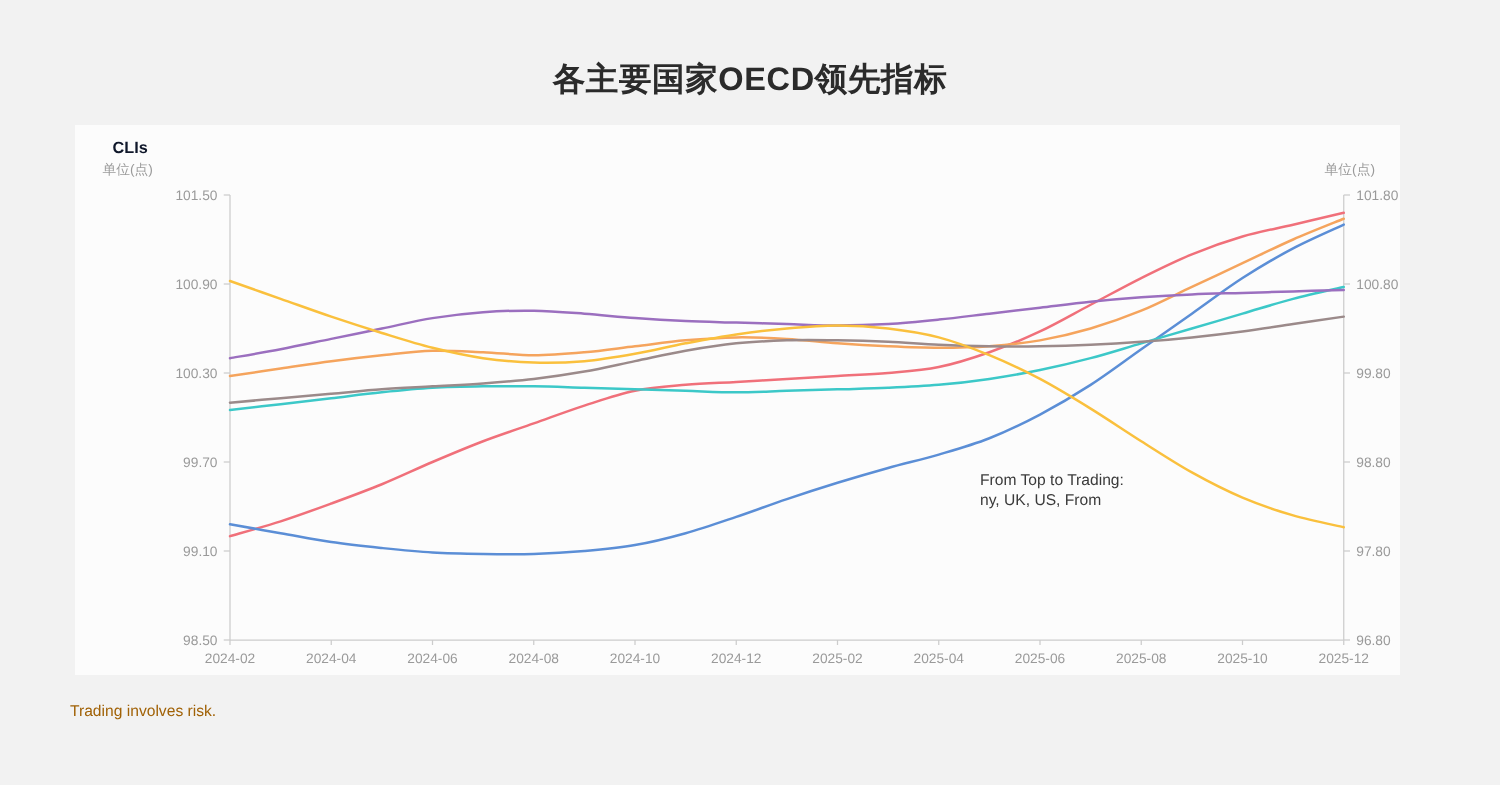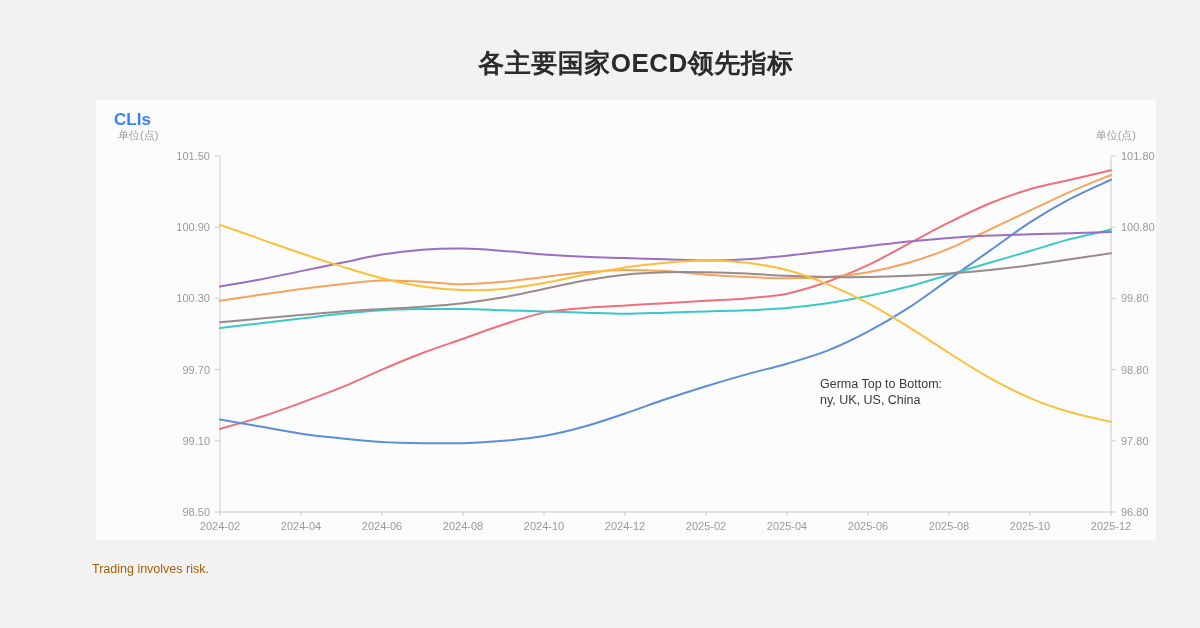--- a/index.html
+++ b/index.html
@@ -10,21 +10,20 @@
     width: 1200px;
     height: 628px;
     background: #f2f2f2;
     font-family: "Liberation Sans", sans-serif;
     overflow: hidden;
   }
   .page {
     position: relative;
     width: 996px;
     height: 628px;
-    margin-left: 36px;
   }
   .page-title {
     position: absolute;
     left: 0;
     top: 46px;
     width: 1200px;
     text-align: center;
     font-size: 26px;
     font-weight: bold;
     color: #2b2b2b;
@@ -38,25 +37,25 @@
     height: 440px;
     background: #fcfcfc;
   }
   .chart-svg {
     position: absolute;
     left: 0;
     top: 0;
   }
   .cli-label {
     position: absolute;
-    left: 18px;
+    left: 30px;
     top: 10px;
-    font-size: 17px;
+    font-size: 13px;
     font-weight: bold;
-    color: #3b82f6;
+    color: #0f172a;
   }
   .unit-left {
     position: absolute;
     left: 22px;
     top: 28px;
     font-size: 11px;
     color: #9a9a9a;
   }
   .unit-right {
     position: absolute;
@@ -159,21 +158,21 @@
         <path d="M 124.00 328.93 C 130.75 326.96, 151.00 321.42, 164.50 317.07 C 178.00 312.72, 191.50 307.77, 205.00 302.83 C 218.50 297.88, 232.00 292.94, 245.50 287.40 C 259.00 281.86, 272.50 275.34, 286.00 269.60 C 299.50 263.86, 313.00 258.13, 326.50 252.99 C 340.00 247.84, 353.50 243.49, 367.00 238.75 C 380.50 234.00, 394.00 228.86, 407.50 224.51 C 421.00 220.16, 434.50 215.41, 448.00 212.64 C 461.50 209.87, 475.00 209.08, 488.50 207.89 C 502.00 206.71, 515.50 206.31, 529.00 205.52 C 542.50 204.73, 556.00 203.94, 569.50 203.15 C 583.00 202.36, 596.50 201.56, 610.00 200.77 C 623.50 199.98, 637.00 199.59, 650.50 198.40 C 664.00 197.21, 677.50 196.42, 691.00 193.65 C 704.50 190.88, 718.00 186.53, 731.50 181.79 C 745.00 177.04, 758.50 171.50, 772.00 165.17 C 785.50 158.84, 799.00 150.93, 812.50 143.81 C 826.00 136.69, 839.50 129.18, 853.00 122.45 C 866.50 115.73, 880.00 109.00, 893.50 103.47 C 907.00 97.93, 920.50 93.18, 934.00 89.23 C 947.50 85.27, 961.00 82.90, 974.50 79.73 C 988.00 76.57, 1008.25 71.82, 1015.00 70.24" fill="none" stroke="#f0707a" stroke-width="2" stroke-linecap="round" stroke-linejoin="round"></path>
         <path d="M 124.00 200.77 C 130.75 199.78, 151.00 196.82, 164.50 194.84 C 178.00 192.86, 191.50 190.69, 205.00 188.91 C 218.50 187.13, 232.00 185.54, 245.50 184.16 C 259.00 182.78, 272.50 181.00, 286.00 180.60 C 299.50 180.20, 313.00 181.19, 326.50 181.79 C 340.00 182.38, 353.50 184.16, 367.00 184.16 C 380.50 184.16, 394.00 182.97, 407.50 181.79 C 421.00 180.60, 434.50 178.62, 448.00 177.04 C 461.50 175.46, 475.00 173.48, 488.50 172.29 C 502.00 171.11, 515.50 170.12, 529.00 169.92 C 542.50 169.72, 556.00 170.32, 569.50 171.11 C 583.00 171.90, 596.50 173.68, 610.00 174.67 C 623.50 175.66, 637.00 176.45, 650.50 177.04 C 664.00 177.63, 677.50 178.23, 691.00 178.23 C 704.50 178.23, 718.00 178.03, 731.50 177.04 C 745.00 176.05, 758.50 174.67, 772.00 172.29 C 785.50 169.92, 799.00 166.76, 812.50 162.80 C 826.00 158.84, 839.50 154.10, 853.00 148.56 C 866.50 143.02, 880.00 135.90, 893.50 129.57 C 907.00 123.24, 920.50 116.92, 934.00 110.59 C 947.50 104.26, 961.00 97.53, 974.50 91.60 C 988.00 85.67, 1008.25 77.76, 1015.00 74.99" fill="none" stroke="#f5a45d" stroke-width="2" stroke-linecap="round" stroke-linejoin="round"></path>
         <path d="M 124.00 319.44 C 130.75 320.63, 151.00 324.19, 164.50 326.56 C 178.00 328.93, 191.50 331.70, 205.00 333.68 C 218.50 335.66, 232.00 337.04, 245.50 338.43 C 259.00 339.81, 272.50 341.20, 286.00 341.99 C 299.50 342.78, 313.00 342.98, 326.50 343.17 C 340.00 343.37, 353.50 343.57, 367.00 343.17 C 380.50 342.78, 394.00 341.99, 407.50 340.80 C 421.00 339.61, 434.50 338.43, 448.00 336.05 C 461.50 333.68, 475.00 330.32, 488.50 326.56 C 502.00 322.80, 515.50 318.06, 529.00 313.51 C 542.50 308.96, 556.00 303.82, 569.50 299.27 C 583.00 294.72, 596.50 290.37, 610.00 286.21 C 623.50 282.06, 637.00 278.10, 650.50 274.35 C 664.00 270.59, 677.50 267.62, 691.00 263.67 C 704.50 259.71, 718.00 255.95, 731.50 250.61 C 745.00 245.27, 758.50 238.75, 772.00 231.63 C 785.50 224.51, 799.00 216.60, 812.50 207.89 C 826.00 199.19, 839.50 188.91, 853.00 179.41 C 866.50 169.92, 880.00 160.43, 893.50 150.93 C 907.00 141.44, 920.50 131.16, 934.00 122.45 C 947.50 113.75, 961.00 105.84, 974.50 98.72 C 988.00 91.60, 1008.25 82.90, 1015.00 79.73" fill="none" stroke="#5b8ed6" stroke-width="2" stroke-linecap="round" stroke-linejoin="round"></path>
         <path d="M 124.00 228.07 C 130.75 227.28, 151.00 224.90, 164.50 223.32 C 178.00 221.74, 191.50 220.16, 205.00 218.57 C 218.50 216.99, 232.00 215.21, 245.50 213.83 C 259.00 212.44, 272.50 211.06, 286.00 210.27 C 299.50 209.48, 313.00 209.28, 326.50 209.08 C 340.00 208.88, 353.50 208.88, 367.00 209.08 C 380.50 209.28, 394.00 209.87, 407.50 210.27 C 421.00 210.66, 434.50 211.06, 448.00 211.45 C 461.50 211.85, 475.00 212.24, 488.50 212.64 C 502.00 213.04, 515.50 213.83, 529.00 213.83 C 542.50 213.83, 556.00 213.04, 569.50 212.64 C 583.00 212.24, 596.50 211.85, 610.00 211.45 C 623.50 211.06, 637.00 210.86, 650.50 210.27 C 664.00 209.67, 677.50 209.08, 691.00 207.89 C 704.50 206.71, 718.00 205.12, 731.50 203.15 C 745.00 201.17, 758.50 198.80, 772.00 196.03 C 785.50 193.26, 799.00 190.09, 812.50 186.53 C 826.00 182.97, 839.50 178.62, 853.00 174.67 C 866.50 170.71, 880.00 166.76, 893.50 162.80 C 907.00 158.84, 920.50 154.89, 934.00 150.93 C 947.50 146.98, 961.00 142.63, 974.50 139.07 C 988.00 135.51, 1008.25 131.16, 1015.00 129.57" fill="none" stroke="#3cc8c8" stroke-width="2" stroke-linecap="round" stroke-linejoin="round"></path>
         <path d="M 124.00 186.53 C 130.75 185.35, 151.00 181.98, 164.50 179.41 C 178.00 176.84, 191.50 173.88, 205.00 171.11 C 218.50 168.34, 232.00 165.57, 245.50 162.80 C 259.00 160.03, 272.50 156.67, 286.00 154.49 C 299.50 152.32, 313.00 150.74, 326.50 149.75 C 340.00 148.76, 353.50 148.36, 367.00 148.56 C 380.50 148.76, 394.00 149.94, 407.50 150.93 C 421.00 151.92, 434.50 153.50, 448.00 154.49 C 461.50 155.48, 475.00 156.27, 488.50 156.87 C 502.00 157.46, 515.50 157.66, 529.00 158.05 C 542.50 158.45, 556.00 158.84, 569.50 159.24 C 583.00 159.64, 596.50 160.43, 610.00 160.43 C 623.50 160.43, 637.00 160.03, 650.50 159.24 C 664.00 158.45, 677.50 157.06, 691.00 155.68 C 704.50 154.30, 718.00 152.52, 731.50 150.93 C 745.00 149.35, 758.50 147.77, 772.00 146.19 C 785.50 144.60, 799.00 142.82, 812.50 141.44 C 826.00 140.06, 839.50 138.87, 853.00 137.88 C 866.50 136.89, 880.00 136.10, 893.50 135.51 C 907.00 134.91, 920.50 134.72, 934.00 134.32 C 947.50 133.92, 961.00 133.53, 974.50 133.13 C 988.00 132.74, 1008.25 132.14, 1015.00 131.95" fill="none" stroke="#9b6fbf" stroke-width="2" stroke-linecap="round" stroke-linejoin="round"></path>
         <path d="M 124.00 222.13 C 130.75 221.54, 151.00 219.76, 164.50 218.57 C 178.00 217.39, 191.50 216.20, 205.00 215.01 C 218.50 213.83, 232.00 212.44, 245.50 211.45 C 259.00 210.46, 272.50 209.87, 286.00 209.08 C 299.50 208.29, 313.00 207.70, 326.50 206.71 C 340.00 205.72, 353.50 204.73, 367.00 203.15 C 380.50 201.56, 394.00 199.59, 407.50 197.21 C 421.00 194.84, 434.50 191.68, 448.00 188.91 C 461.50 186.14, 475.00 182.97, 488.50 180.60 C 502.00 178.23, 515.50 176.05, 529.00 174.67 C 542.50 173.28, 556.00 172.69, 569.50 172.29 C 583.00 171.90, 596.50 172.10, 610.00 172.29 C 623.50 172.49, 637.00 172.89, 650.50 173.48 C 664.00 174.07, 677.50 175.26, 691.00 175.85 C 704.50 176.45, 718.00 176.84, 731.50 177.04 C 745.00 177.24, 758.50 177.24, 772.00 177.04 C 785.50 176.84, 799.00 176.45, 812.50 175.85 C 826.00 175.26, 839.50 174.47, 853.00 173.48 C 866.50 172.49, 880.00 171.30, 893.50 169.92 C 907.00 168.54, 920.50 166.95, 934.00 165.17 C 947.50 163.39, 961.00 161.22, 974.50 159.24 C 988.00 157.26, 1008.25 154.30, 1015.00 153.31" fill="none" stroke="#9b8a8a" stroke-width="2" stroke-linecap="round" stroke-linejoin="round"></path>
         <path d="M 124.00 124.83 C 130.75 127.20, 151.00 134.32, 164.50 139.07 C 178.00 143.81, 191.50 148.76, 205.00 153.31 C 218.50 157.86, 232.00 162.21, 245.50 166.36 C 259.00 170.51, 272.50 174.86, 286.00 178.23 C 299.50 181.59, 313.00 184.56, 326.50 186.53 C 340.00 188.51, 353.50 189.70, 367.00 190.09 C 380.50 190.49, 394.00 190.09, 407.50 188.91 C 421.00 187.72, 434.50 185.35, 448.00 182.97 C 461.50 180.60, 475.00 177.24, 488.50 174.67 C 502.00 172.10, 515.50 169.52, 529.00 167.55 C 542.50 165.57, 556.00 163.99, 569.50 162.80 C 583.00 161.61, 596.50 160.43, 610.00 160.43 C 623.50 160.43, 637.00 161.22, 650.50 162.80 C 664.00 164.38, 677.50 166.36, 691.00 169.92 C 704.50 173.48, 718.00 178.62, 731.50 184.16 C 745.00 189.70, 758.50 196.03, 772.00 203.15 C 785.50 210.27, 799.00 218.57, 812.50 226.88 C 826.00 235.19, 839.50 244.48, 853.00 252.99 C 866.50 261.49, 880.00 270.39, 893.50 277.91 C 907.00 285.42, 920.50 292.34, 934.00 298.08 C 947.50 303.82, 961.00 308.36, 974.50 312.32 C 988.00 316.28, 1008.25 320.23, 1015.00 321.81" fill="none" stroke="#fac03d" stroke-width="2" stroke-linecap="round" stroke-linejoin="round"></path>
       </svg>
 
     <div class="annotation">
-      <div>Germa Top to Bottom:</div>
-      <div>ny, UK, US, China</div>
+      <div>From Top to Trading:</div>
+      <div>ny, UK, US, From</div>
     </div>
 
   </div>
 
   <div class="disclaimer">Trading involves risk.</div>
 
 </div>
 
 </body></html>

